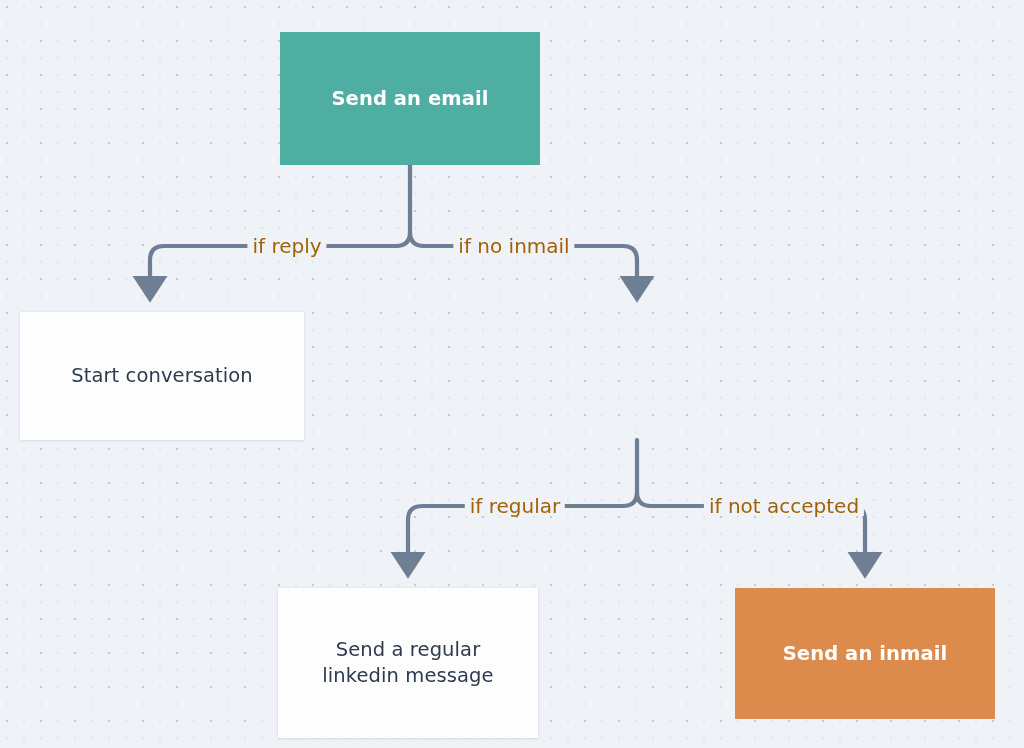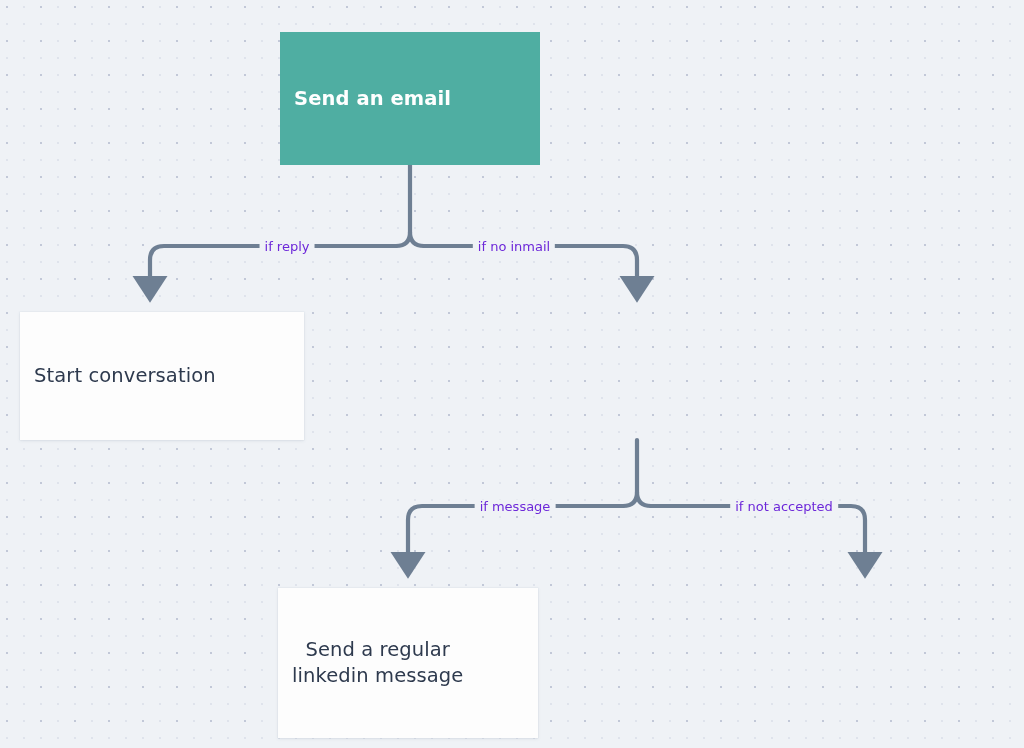--- a/index.html
+++ b/index.html
@@ -28,21 +28,21 @@
     left: 0;
     top: 0;
     width: 1024px;
     height: 748px;
     pointer-events: none;
   }
   .node {
     position: absolute;
     display: flex;
     align-items: center;
-    justify-content: flex-start;
+    justify-content: center;
     text-align: center;
     box-sizing: border-box;
     line-height: 1.32;
     letter-spacing: 0.1px;
   }
   .node-label {
     display: block;
     white-space: pre-line;
     padding: 0 14px;
   }
@@ -61,22 +61,22 @@
   .node.plain {
     background: #fdfdfd;
     color: #2e3a4e;
     font-size: 19.5px;
     font-weight: 500;
     box-shadow: 0 1px 3px rgba(90,105,130,0.13), 0 0 0 0.5px rgba(150,165,190,0.10);
   }
   .edge-label {
     position: absolute;
     transform: translate(-50%, -50%);
-    color: #6d28d9;
-    font-size: 13px;
+    color: #a16207;
+    font-size: 20px;
     font-weight: 400;
     white-space: nowrap;
     background: #eff2f6;
     padding: 0 5px;
     line-height: 1;
   }
 </style>
 </head>
 <body>
 
@@ -114,22 +114,25 @@
   <div class="node plain" style="left:20px; top:312px; width:284px; height:128px;">
     <span class="node-label">Start conversation</span>
   </div>
 
 
   <div class="node plain" style="left:278px; top:588px; width:260px; height:150px;">
     <span class="node-label">Send a regular
 linkedin message</span>
   </div>
 
+  <div class="node accent-orange" style="left:735px; top:588px; width:260px; height:131px;">
+    <span class="node-label">Send an inmail</span>
+  </div>
 
   <div class="edge-label" style="left:287px; top:246px;">if reply</div>
 
   <div class="edge-label" style="left:514px; top:246px;">if no inmail</div>
 
-  <div class="edge-label" style="left:515px; top:506px;">if message</div>
+  <div class="edge-label" style="left:515px; top:506px;">if regular</div>
 
   <div class="edge-label" style="left:756px; top:506px;margin-left:28px;">if not accepted</div>
 
 </div>
 
 </body></html>

